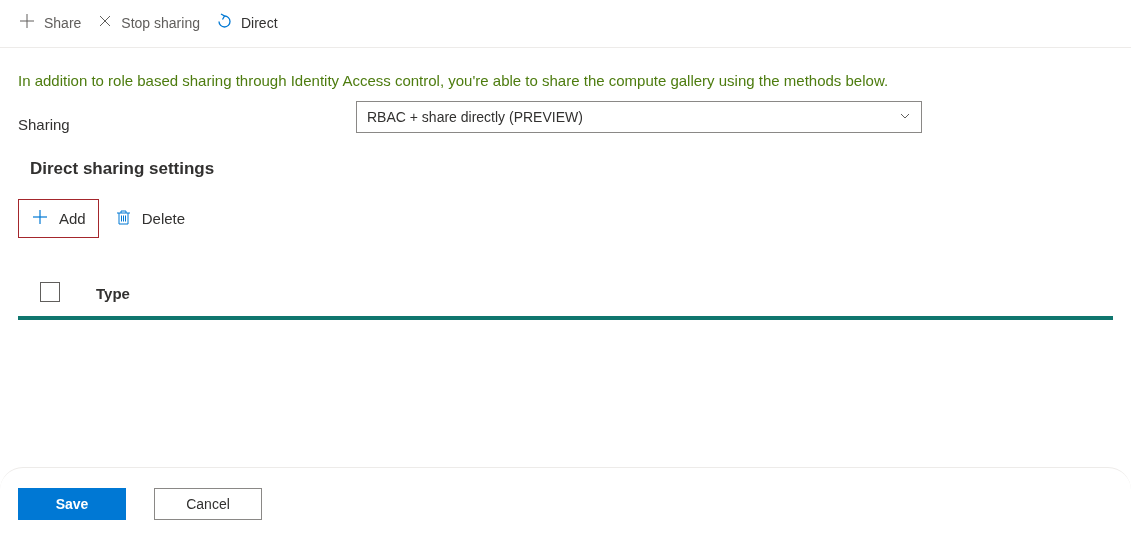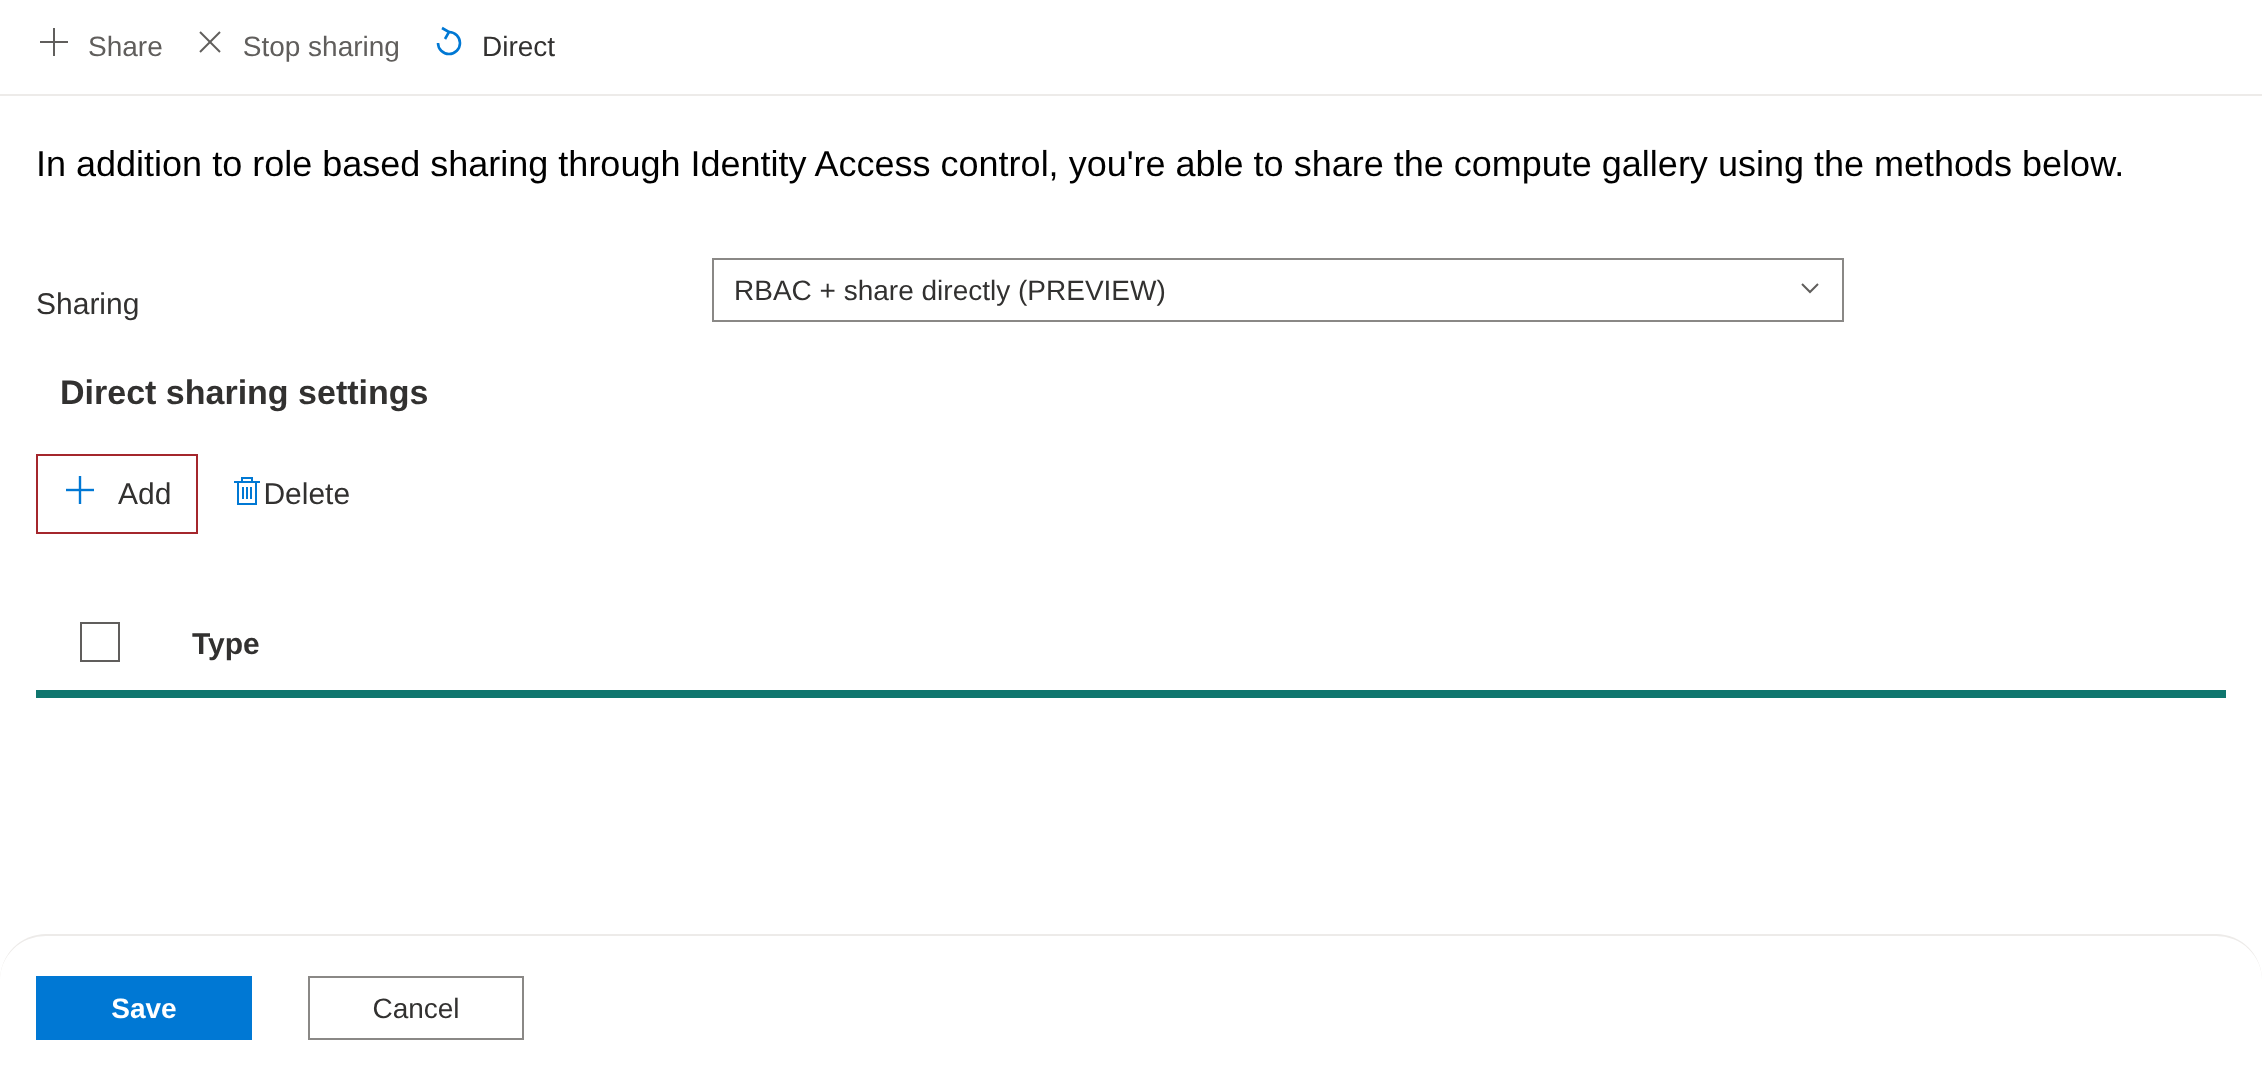--- a/index.html
+++ b/index.html
@@ -28,23 +28,23 @@
       font-size: 14px;
     }
     .toolbar-item.refresh { color: #323130; }
     .toolbar-item svg { flex-shrink: 0; }
     .icon-gray { stroke: #605e5c; fill: none; }
     .icon-blue { stroke: #0078d4; fill: none; }
     .content {
       padding: 24px 18px 0 18px;
     }
     .description {
-      font-size: 18px;
-      color: #000000;
-      margin-bottom: 36px;
+      font-size: 15px;
+      color: #4d7c0f;
+      margin-bottom: 12px;
     }
     .field-row {
       display: flex;
       align-items: flex-end;
       margin-bottom: 26px;
     }
     .field-label {
       width: 338px;
       font-size: 15px;
       color: #323130;
@@ -83,20 +83,21 @@
       border: 1px solid #a4262c;
       background: #fff;
       cursor: pointer;
       font-size: 15px;
       color: #323130;
       text-align: center;
     }
     .delete-button {
       display: inline-flex;
       align-items: center;
+      gap: 10px;
       padding: 8px 10px;
       background: #fff;
       border: none;
       cursor: pointer;
       font-size: 15px;
       color: #323130;
     }
     .table-header {
       display: flex;
       align-items: flex-end;

